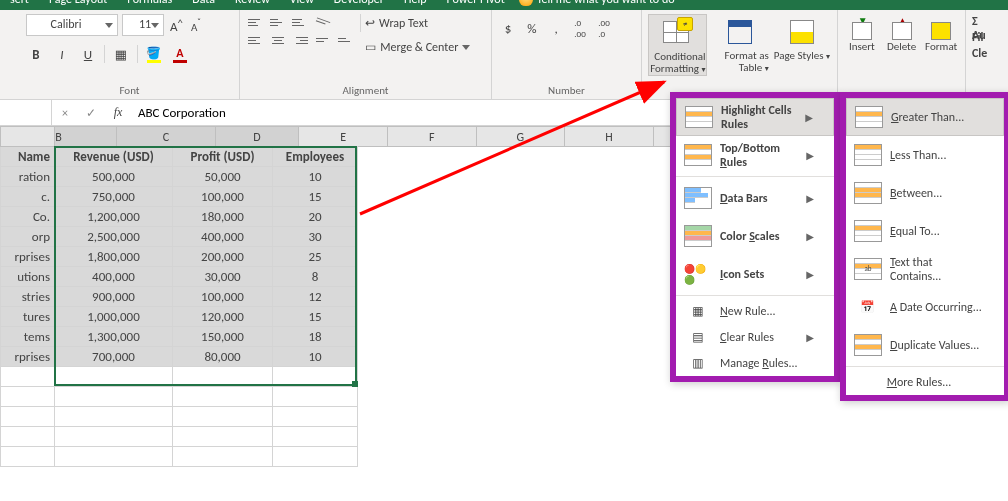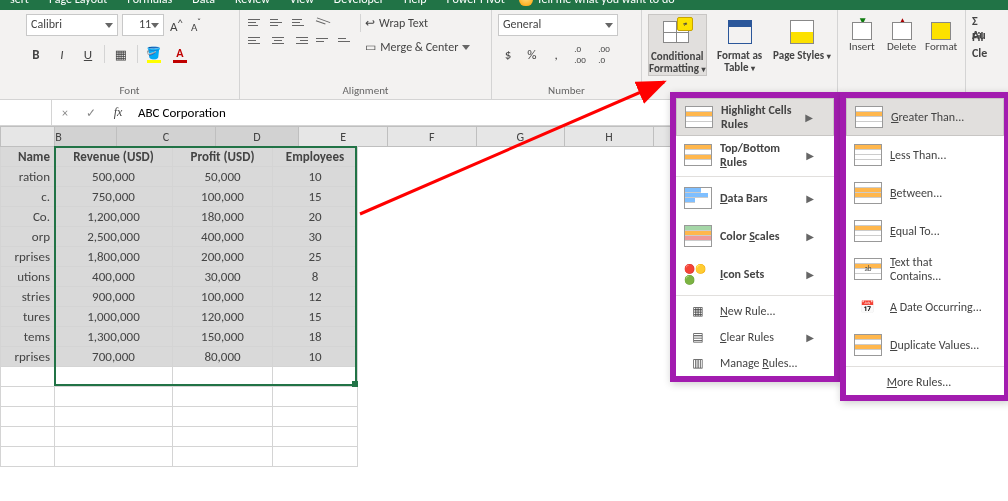--- a/index.html
+++ b/index.html
@@ -11,21 +11,21 @@
 .tab-bar .tellme { margin-left: 4px; display: flex; align-items: center; gap: 4px; margin-top: -12px; }
 .tab-bar .bulb { width: 14px; height: 14px; background: radial-gradient(circle at 50% 40%, #ffe082, #ffa000); border-radius: 50% 50% 45% 45%; }
 
 
 .ribbon { background: #f3f2f1; display: flex; border-bottom: 1px solid #d4d4d4; height: 90px; }
 .group { border-right: 1px solid #d4d4d4; padding: 4px 6px 2px 6px; display: flex; flex-direction: column; justify-content: space-between; }
 .group-label { text-align: center; font-size: 11px; color: #666; padding-top: 2px; }
 .group-controls { flex: 1; display: flex; align-items: flex-start; gap: 4px; }
 
 
-.font-name { border: 1px solid #c8c8c8; background: #fff; height: 22px; width: 92px; padding: 2px 16px 2px 4px; position: relative; font-size: 12px; }
+.font-name { border: 1px solid #c8c8c8; background: #fff; height: 22px; width: 92px; padding: 2px 16px 2px 4px; position: relative; font-size: 12px; text-align: center; }
 .font-size { border: 1px solid #c8c8c8; background: #fff; height: 22px; width: 42px; padding: 2px 16px 2px 16px; position: relative; font-size: 12px; }
 .font-scale { font-size: 13px; padding: 2px; cursor: pointer; }
 .font-row2 { display: flex; gap: 6px; align-items: center; margin-top: 4px; }
 .btn-small { width: 20px; height: 20px; display: flex; align-items: center; justify-content: center; cursor: pointer; font-size: 13px; }
 .underline { text-decoration: underline; }
 .italic { font-style: italic; }
 .bold { font-weight: bold; }
 .sep { width: 1px; height: 18px; background: #d4d4d4; }
 .color-btn { display: flex; flex-direction: column; align-items: center; width: 20px; }
 .color-btn .bar { width: 14px; height: 3px; }
@@ -39,21 +39,21 @@
 .merge { display: flex; align-items: center; gap: 4px; font-size: 12px; cursor: pointer; }
 
 
 .num-format { border: 1px solid #c8c8c8; background: #fff; height: 22px; width: 120px; padding: 2px 16px 2px 4px; position: relative; font-size: 12px; }
 .num-row2 { display: flex; gap: 4px; margin-top: 4px; }
 
 
 .big-btn { display: flex; flex-direction: column; align-items: center; width: 68px; cursor: pointer; padding-top: 2px; }
 .big-btn.sel { background: #e1dfdd; border: 1px solid #c8c6c4; }
 .big-btn .icon-box { width: 32px; height: 32px; margin-bottom: 2px; }
-.big-btn .lbl { font-size: 11px; text-align: center; line-height: 1.1; font-weight: bold; }
+.big-btn .lbl { font-size: 11px; text-align: right; line-height: 1.1; }
 .big-btn .caret { font-size: 8px; }
 
 
 .cell-btn { display: flex; flex-direction: column; align-items: center; width: 42px; cursor: pointer; padding-top: 2px; }
 .cell-btn .icon-box { width: 24px; height: 24px; }
 .cell-btn .lbl { font-size: 11px; }
 
 
 .fx-bar { height: 26px; border-bottom: 1px solid #d4d4d4; display: flex; align-items: center; background: #fff; }
 .fx-bar .name-box { width: 52px; border-right: 1px solid #d4d4d4; height: 100%; display: flex; align-items: center; padding-left: 4px; background: #fff; }
@@ -247,21 +247,20 @@
               <path d="M0 0 L8 0 L4 5 Z"></path>
             </svg>
           </div>
       </div>
     </div>
     <div class="group-label">Alignment</div>
   </div>
 
   <div class="group" style="width:150px">
     <div class="group-controls" style="flex-direction:column">
-      <span class="num-format dd-caret">General</span>
       <div class="num-row2">
         <span class="btn-small">$</span>
         <span class="btn-small">%</span>
         <span class="btn-small">,</span>
         <span class="btn-small" style="font-size:9px">.0<br>.00</span>
         <span class="btn-small" style="font-size:9px">.00<br>.0</span>
       </div>
     </div>
     <div class="group-label">Number</div>
   </div>

